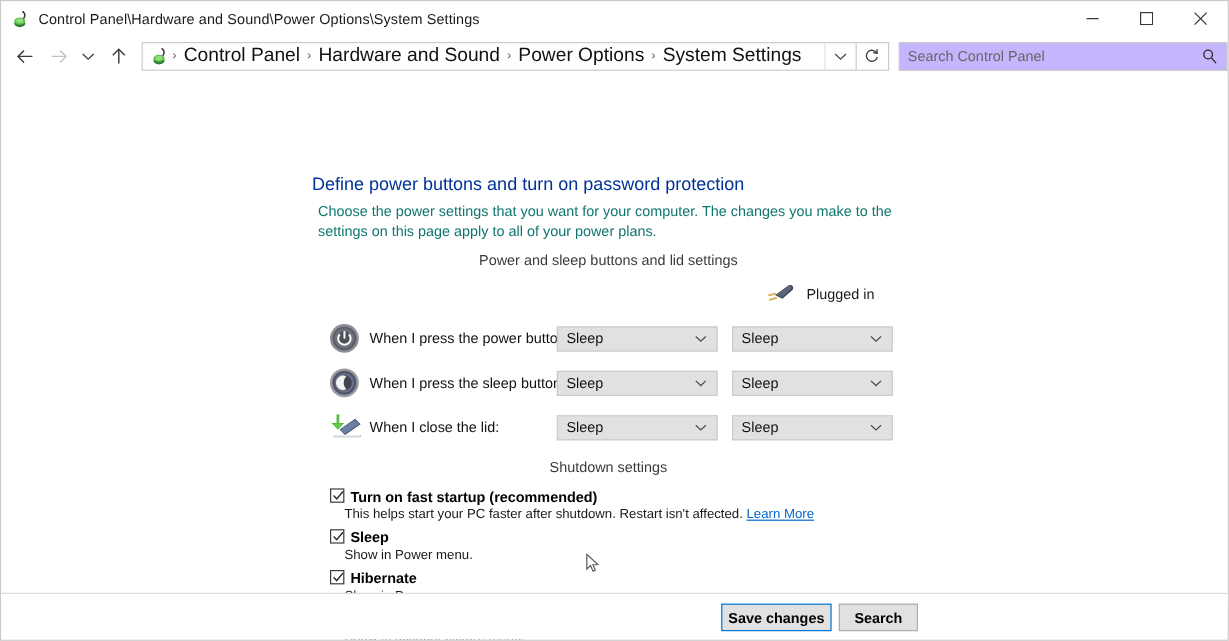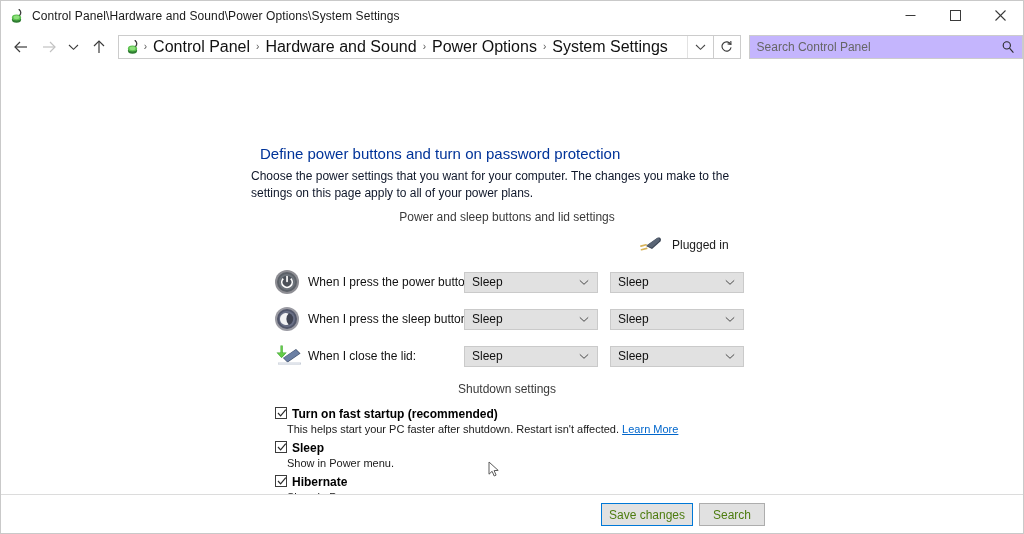--- a/index.html
+++ b/index.html
@@ -166,25 +166,25 @@
   .page-title {
     position: absolute;
     left: 259px;
     top: 82px;
     font-size: 15px;
     color: #003399;
     white-space: nowrap;
   }
   .page-desc {
     position: absolute;
-    left: 250px;
+    left: 264px;
     top: 105px;
     width: 500px;
     font-size: 12px;
-    color: #0f172a;
+    color: #0f766e;
     line-height: 17px;
   }
 
   .group-header {
     position: absolute;
     left: 256px;
     width: 508px;
     display: flex;
     align-items: center;
     font-size: 12px;
@@ -350,21 +350,22 @@
   .btn {
     position: absolute;
     height: 23px;
     background: #e1e1e1;
     border: 1px solid #adadad;
     box-sizing: border-box;
     display: flex;
     align-items: center;
     justify-content: center;
     font-size: 12px;
-    color: #4d7c0f;
+    color: #000000;
+    font-weight: bold;
   }
   .btn.primary {
     border: 1px solid #0078d7;
     background: #e1e1e1;
   }
   #btn-save { left: 600px; top: 8px; width: 92px; }
   #btn-cancel { left: 698px; top: 8px; width: 66px; }
 </style>
 </head>
 <body>

